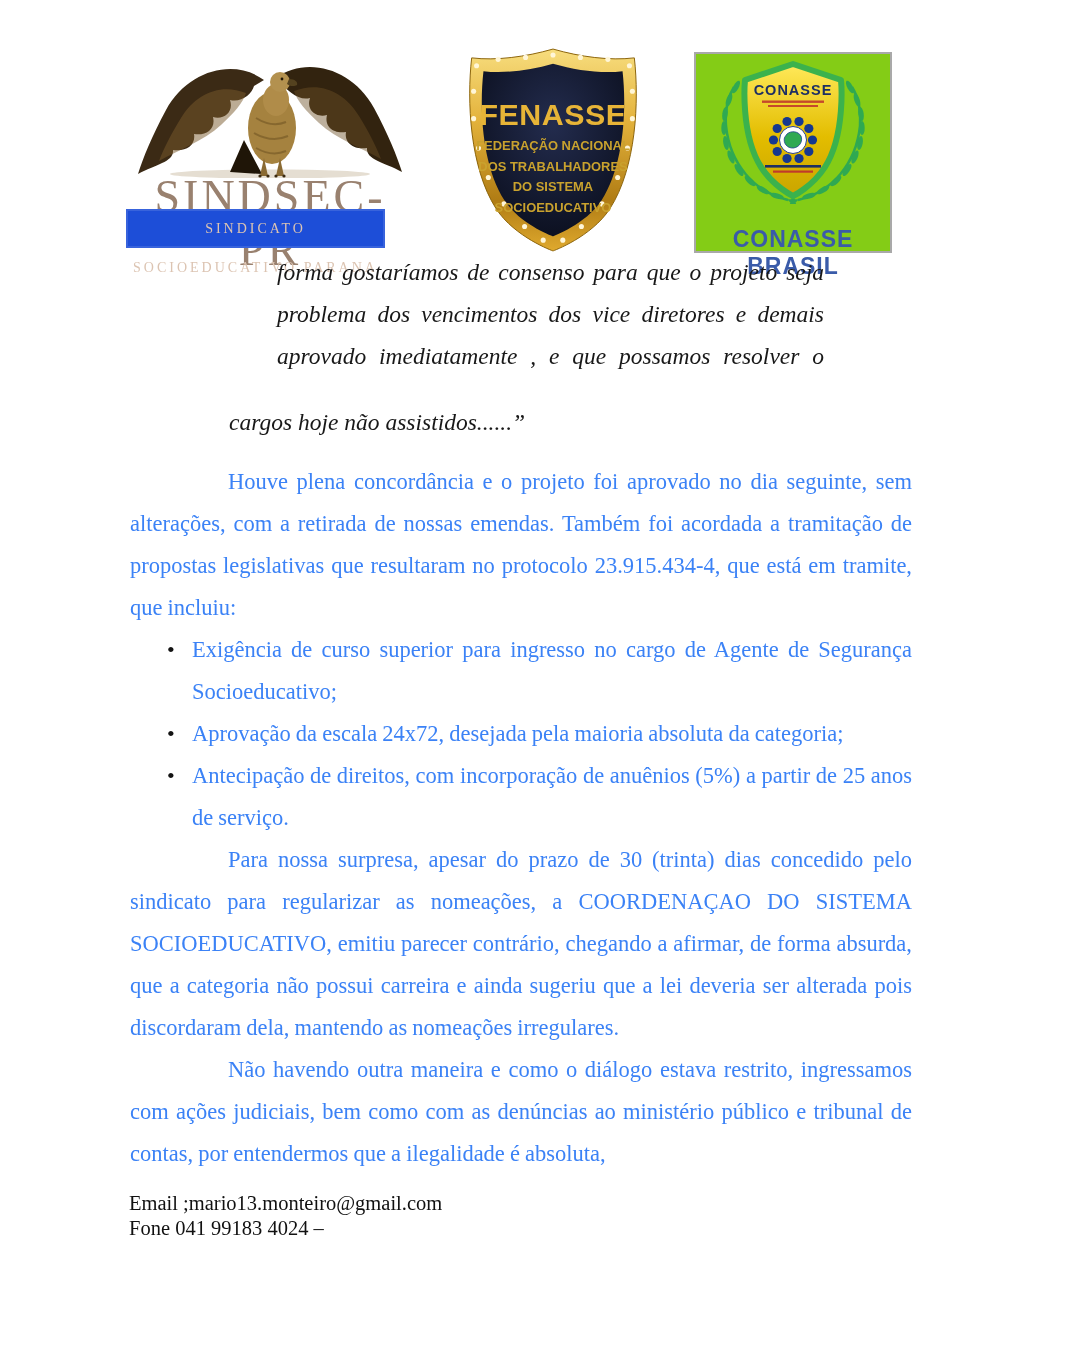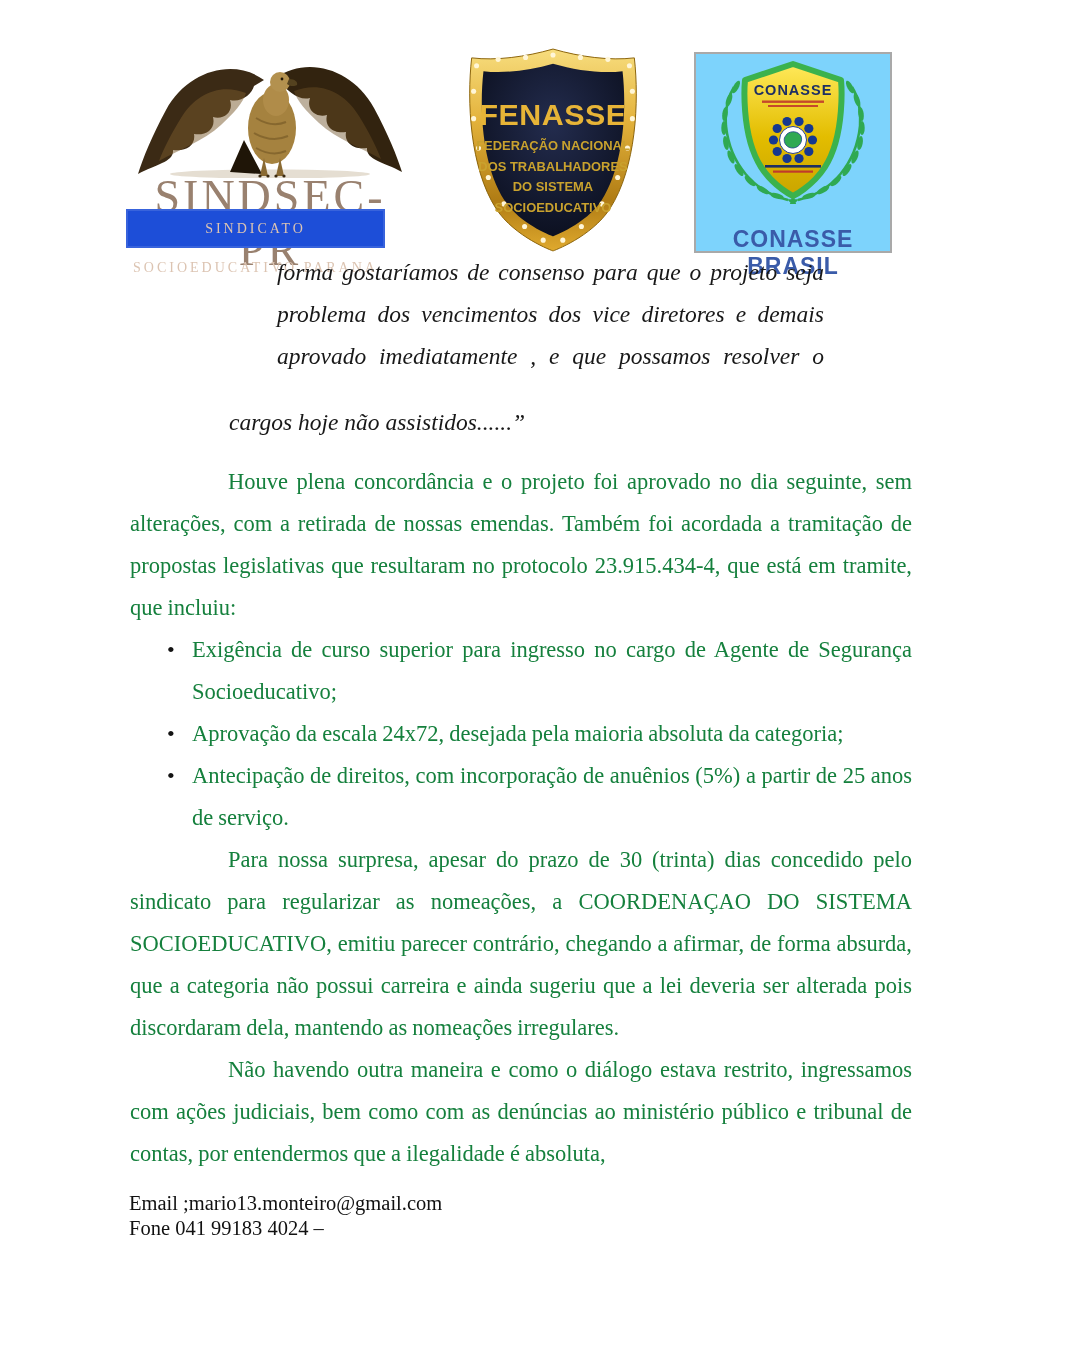--- a/index.html
+++ b/index.html
@@ -19,37 +19,37 @@
     position:absolute;left:0;top:161px;width:259px;height:39px;background:#1d4ed8;
     box-shadow:inset 0 0 0 2px rgba(255,255,255,.12);
   }
   .sindsec-banner span{
     display:block;line-height:39px;text-align:center;font-size:14px;letter-spacing:3px;
     color:#dcc4b2;text-transform:uppercase;font-family:"Liberation Serif",serif;
   }
   .fenasse-svg{position:absolute;left:455px;top:44px;}
   .conasse-box{
     position:absolute;left:694px;top:52px;width:194px;height:197px;
-    border:2px solid #a9a9a9;background:#7dd3fc;text-align:center;
+    border:2px solid #a9a9a9;background:#84cc16;text-align:center;
   }
   .conasse-caption{
     margin-top:18px;font-family:"Liberation Sans",sans-serif;font-weight:bold;
     font-size:23px;letter-spacing:1px;color:#3a5ba9;
   }
   
   .quote{
     position:absolute;left:229px;top:251px;width:595px;
     font-style:italic;font-size:23.5px;line-height:42px;color:#181818;
   }
   .quote .jline{text-align:justify;text-align-last:justify;height:42px;margin-left:48px;}
   .quote .lline{text-align:left;height:42px;margin-top:24px;}
   
   .body-text{
     position:absolute;left:130px;top:461px;width:782px;
-    font-size:22.5px;line-height:42px;text-align:justify;word-spacing:-0.5px;color:#15803d;
+    font-size:22.5px;line-height:42px;text-align:justify;word-spacing:-0.5px;color:#3b82f6;
   }
   .body-text p{margin:0;text-indent:98px;}
   .body-text ul{margin:0;padding:0;list-style:none;}
   .body-text li{position:relative;padding-left:62px;text-align:justify;}
   .body-text li::before{
     content:"\2022";position:absolute;left:37px;top:0;font-size:22px;color:#131313;
   }
   
   .footer{
     position:absolute;left:129px;top:1191px;width:600px;

